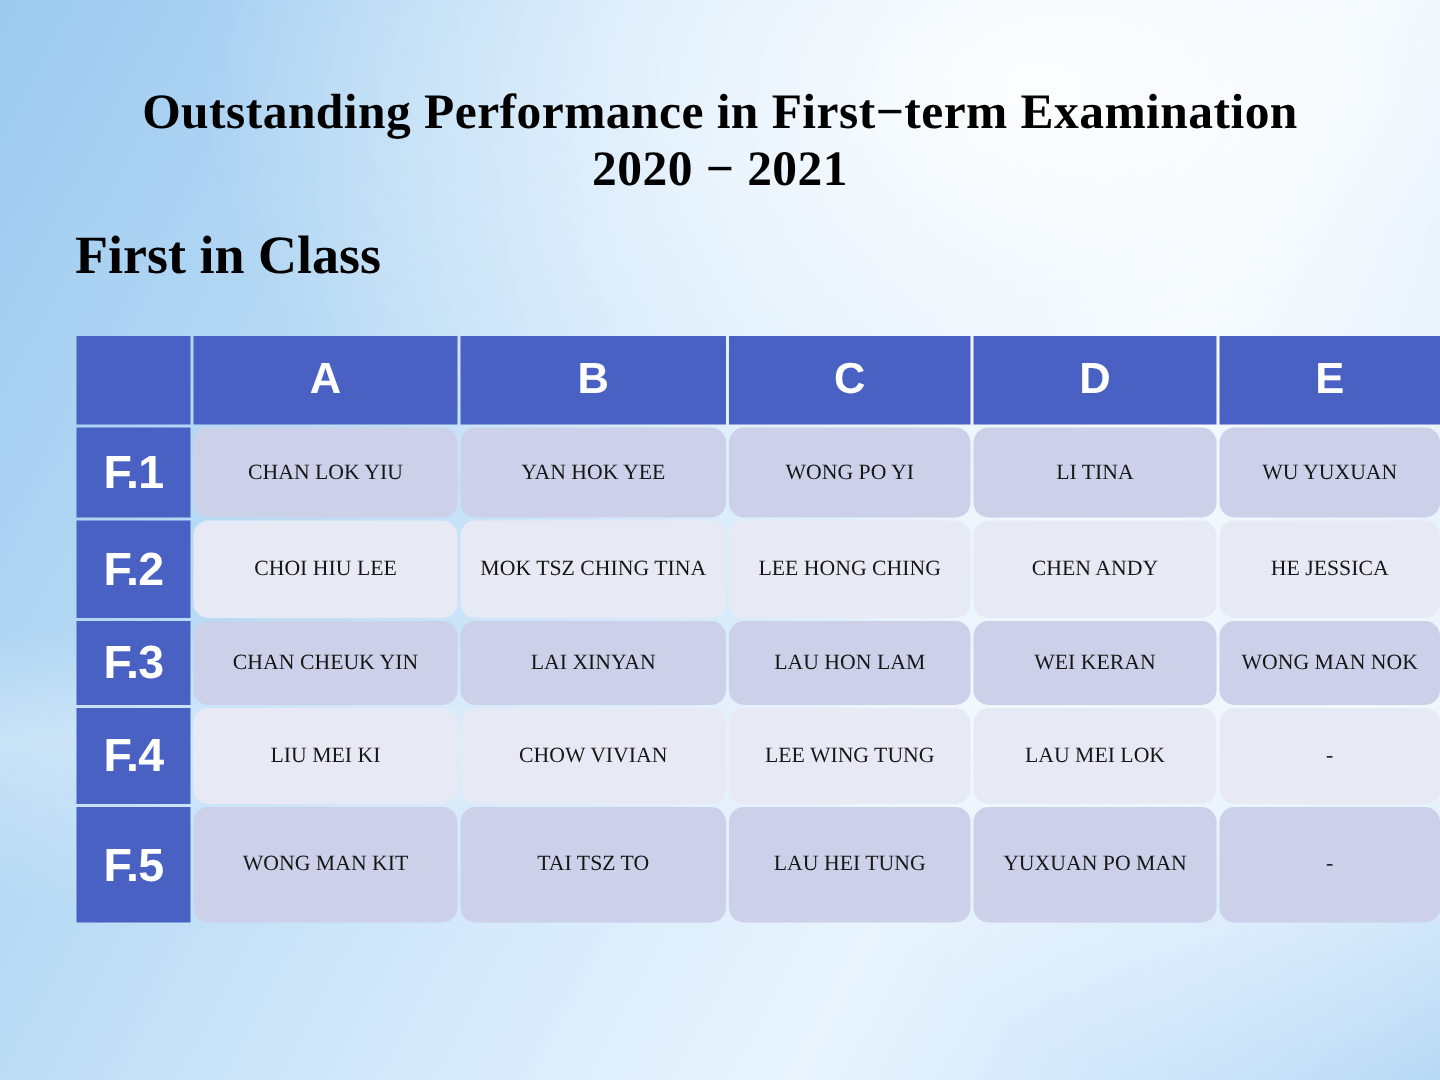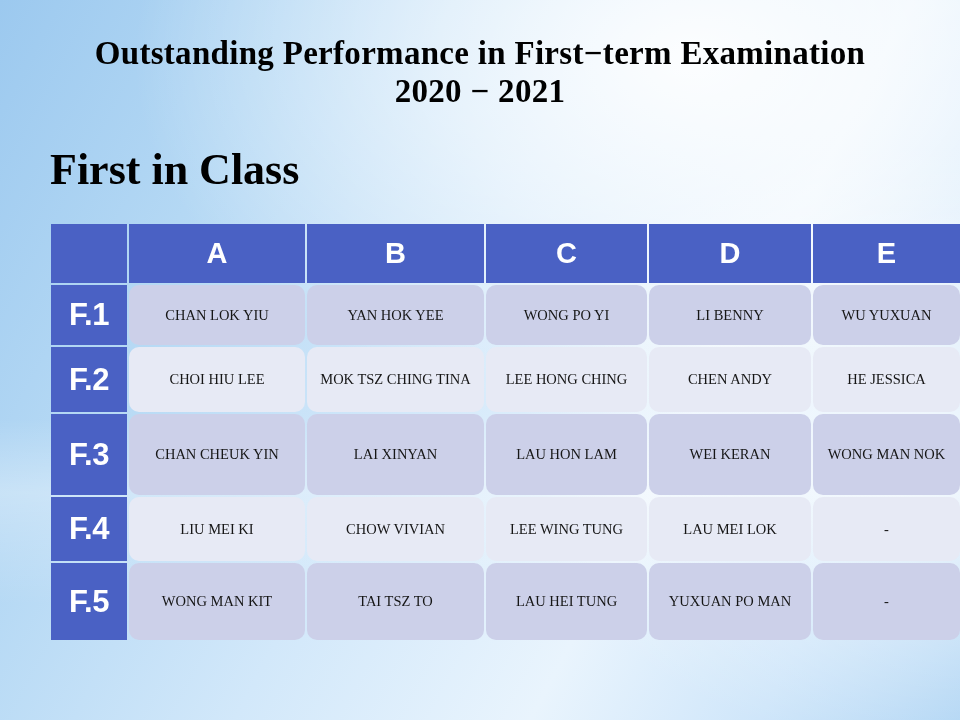--- a/index.html
+++ b/index.html
@@ -32,42 +32,42 @@
     top: 58%;
     width: 120%;
     height: 26%;
     background: linear-gradient(180deg, rgba(255,255,255,0.0) 0%, rgba(255,255,255,0.30) 40%, rgba(255,255,255,0.0) 100%);
     pointer-events: none;
   }
 
   #title-block {
     position: absolute;
     left: 0;
-    top: 34px;
+    top: 56px;
     width: 960px;
     text-align: center;
     z-index: 3;
   }
   .title-line {
     font-family: "Liberation Serif", serif;
     font-weight: bold;
     font-size: 33px;
     line-height: 38px;
     color: #000000;
     letter-spacing: 0.3px;
     white-space: nowrap;
   }
 
   #subtitle {
     position: absolute;
     left: 50px;
     top: 150px;
     font-family: "Liberation Serif", serif;
     font-weight: bold;
-    font-size: 44px;
+    font-size: 36px;
     line-height: 40px;
     color: #000000;
     z-index: 3;
   }
 
   #grade-table {
     position: absolute;
     left: 49px;
     top: 222px;
     width: 901px;
@@ -110,21 +110,21 @@
     line-height: 17px;
     color: #161616;
     padding: 2px 3px;
     border-radius: 10px;
   }
   .band-dark .cell { background: #ccd0e9; }
   .band-light .cell { background: #e7eaf5; }
 
   .r1 { height: 60px; padding-left: 32px; }
   .r2 { height: 65px; }
-  .r3 { height: 81px; }
+  .r3 { height: 56px; }
   .r4 { height: 64px; padding-left: 36px; }
   .r5 { height: 77px; }
 
   
   col.c0 { width: 76px; }
   col.c1 { width: 176px; }
   col.c2 { width: 177px; }
   col.c3 { width: 161px; }
   col.c4 { width: 162px; }
   col.c5 { width: 147px; }
@@ -159,21 +159,21 @@
         <th class="hdr">D</th>
         <th class="hdr">E</th>
       </tr>
     </thead>
     <tbody>
       <tr class="band-dark r1">
         <td class="rowlabel">F.1</td>
         <td class="cell">CHAN LOK YIU</td>
         <td class="cell">YAN HOK YEE</td>
         <td class="cell">WONG PO YI</td>
-        <td class="cell">LI BENNY</td>
+        <td class="cell">LI TINA</td>
         <td class="cell">WU YUXUAN</td>
       </tr>
       <tr class="band-light r2">
         <td class="rowlabel">F.2</td>
         <td class="cell">CHOI HIU LEE</td>
         <td class="cell">MOK TSZ CHING TINA</td>
         <td class="cell">LEE HONG CHING</td>
         <td class="cell">CHEN ANDY</td>
         <td class="cell">HE JESSICA</td>
       </tr>

